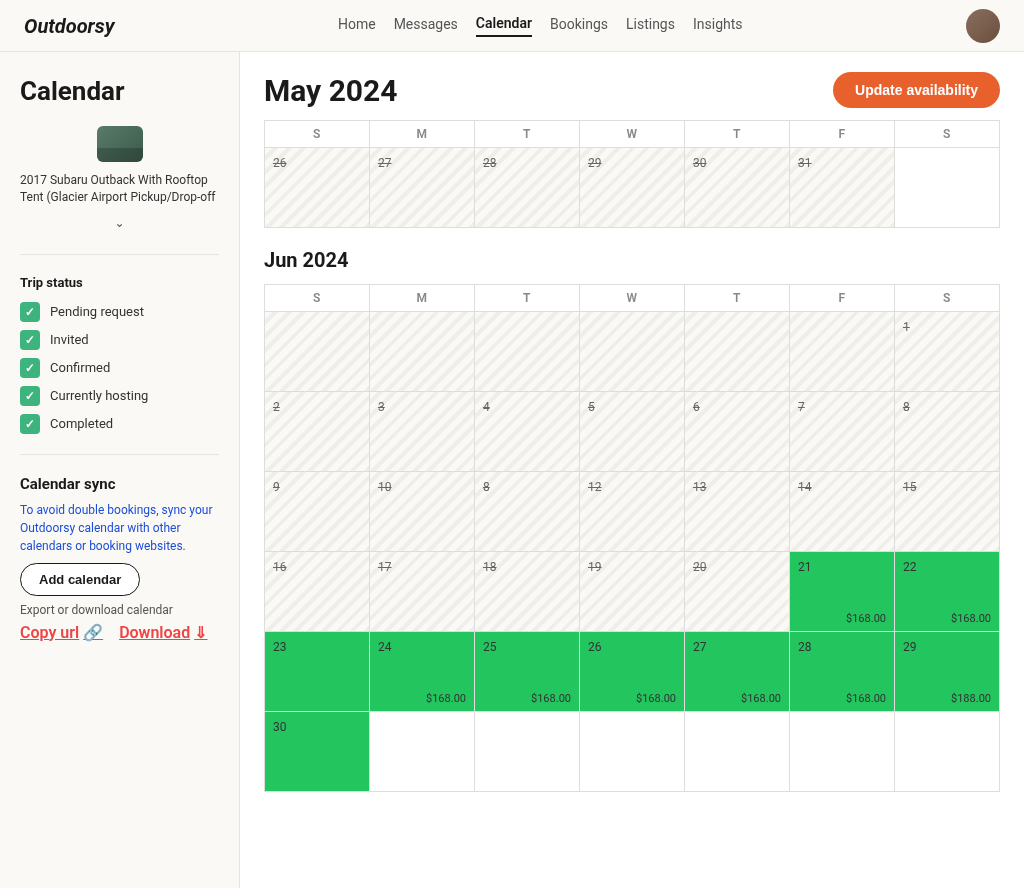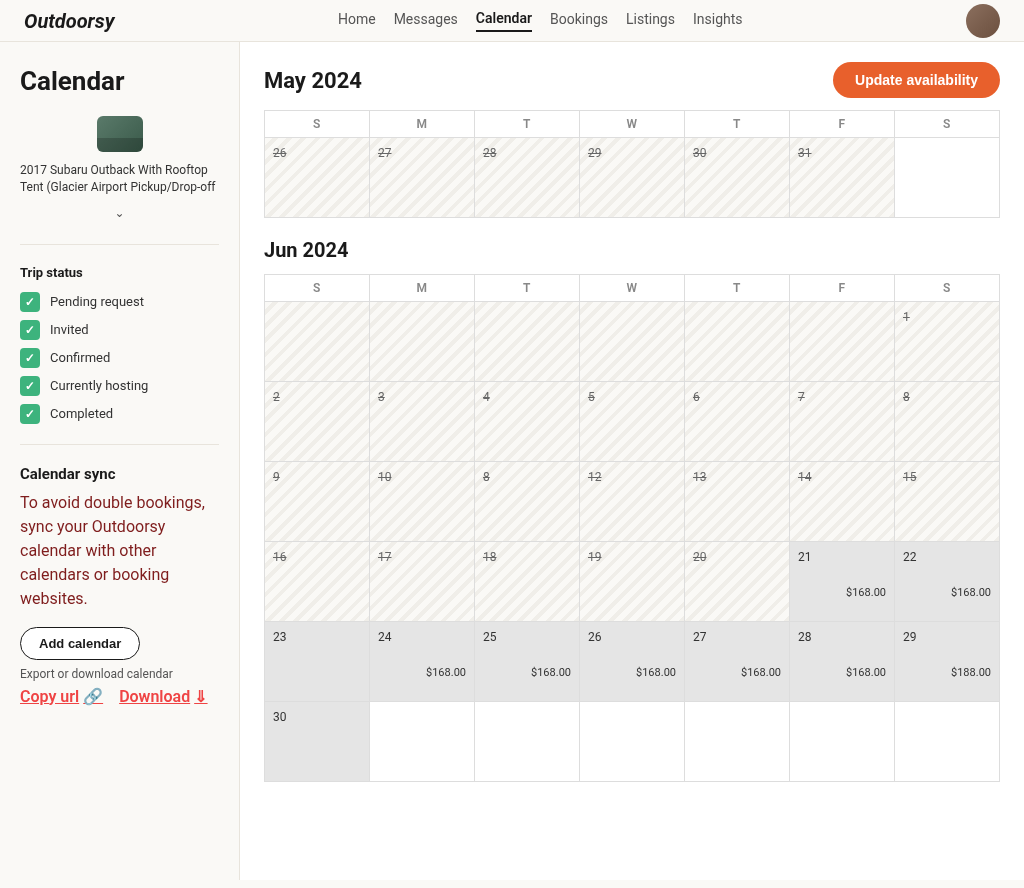--- a/index.html
+++ b/index.html
@@ -9,21 +9,21 @@
       color: #333;
       font-size: 14px;
     }
 
     
     .header {
       display: flex;
       align-items: center;
       justify-content: space-between;
       padding: 0 24px;
-      height: 42px;
+      height: 52px;
       background: #faf9f6;
       border-bottom: 1px solid #e8e4dc;
     }
     .logo {
       font-size: 20px;
       font-weight: 700;
       color: #1a1a1a;
       font-style: italic;
     }
     .nav {
@@ -154,24 +154,24 @@
       color: #333;
     }
 
     .calendar-sync-title {
       font-size: 15px;
       font-weight: 700;
       color: #1a1a1a;
       margin-bottom: 8px;
     }
     .calendar-sync-desc {
-      font-size: 16px;
-      color: #7f1d1d;
+      font-size: 12px;
+      color: #1d4ed8;
       line-height: 1.5;
-      margin-bottom: 16px;
+      margin-bottom: 8px;
     }
     .add-calendar-btn {
       display: inline-block;
       padding: 8px 18px;
       border: 1.5px solid #1a1a1a;
       border-radius: 20px;
       background: white;
       font-size: 13px;
       font-weight: 600;
       color: #1a1a1a;
@@ -205,21 +205,21 @@
       overflow-y: auto;
       background: white;
     }
     .calendar-header-row {
       display: flex;
       align-items: center;
       justify-content: space-between;
       padding: 20px 24px 12px;
     }
     .month-title {
-      font-size: 22px;
+      font-size: 30px;
       font-weight: 700;
       color: #1a1a1a;
     }
     .update-btn {
       background: #E8602C;
       color: white;
       border: none;
       border-radius: 24px;
       padding: 10px 22px;
       font-size: 14px;
@@ -251,21 +251,21 @@
       display: grid;
       grid-template-columns: repeat(7, 1fr);
       border-left: 1px solid #ddd;
     }
     .cal-cell {
       min-height: 80px;
       border-right: 1px solid #ddd;
       border-bottom: 1px solid #ddd;
       padding: 6px 8px;
       position: relative;
-      background: #e5e5e5;
+      background: #22c55e;
     }
     .cal-cell.unavailable {
       background: repeating-linear-gradient(
         -45deg,
         #f0eee9,
         #f0eee9 4px,
         #faf9f6 4px,
         #faf9f6 10px
       );
     }
@@ -285,21 +285,21 @@
       font-size: 12px;
       color: #666;
       text-decoration: line-through;
     }
     .day-num.available {
       text-decoration: none;
       color: #333;
     }
     .day-price {
       position: absolute;
-      bottom: 22px;
+      bottom: 6px;
       right: 8px;
       font-size: 11px;
       color: #333;
     }
 
     .month-section-label {
       font-size: 20px;
       font-weight: 700;
       color: #1a1a1a;
       padding: 20px 24px 12px;

